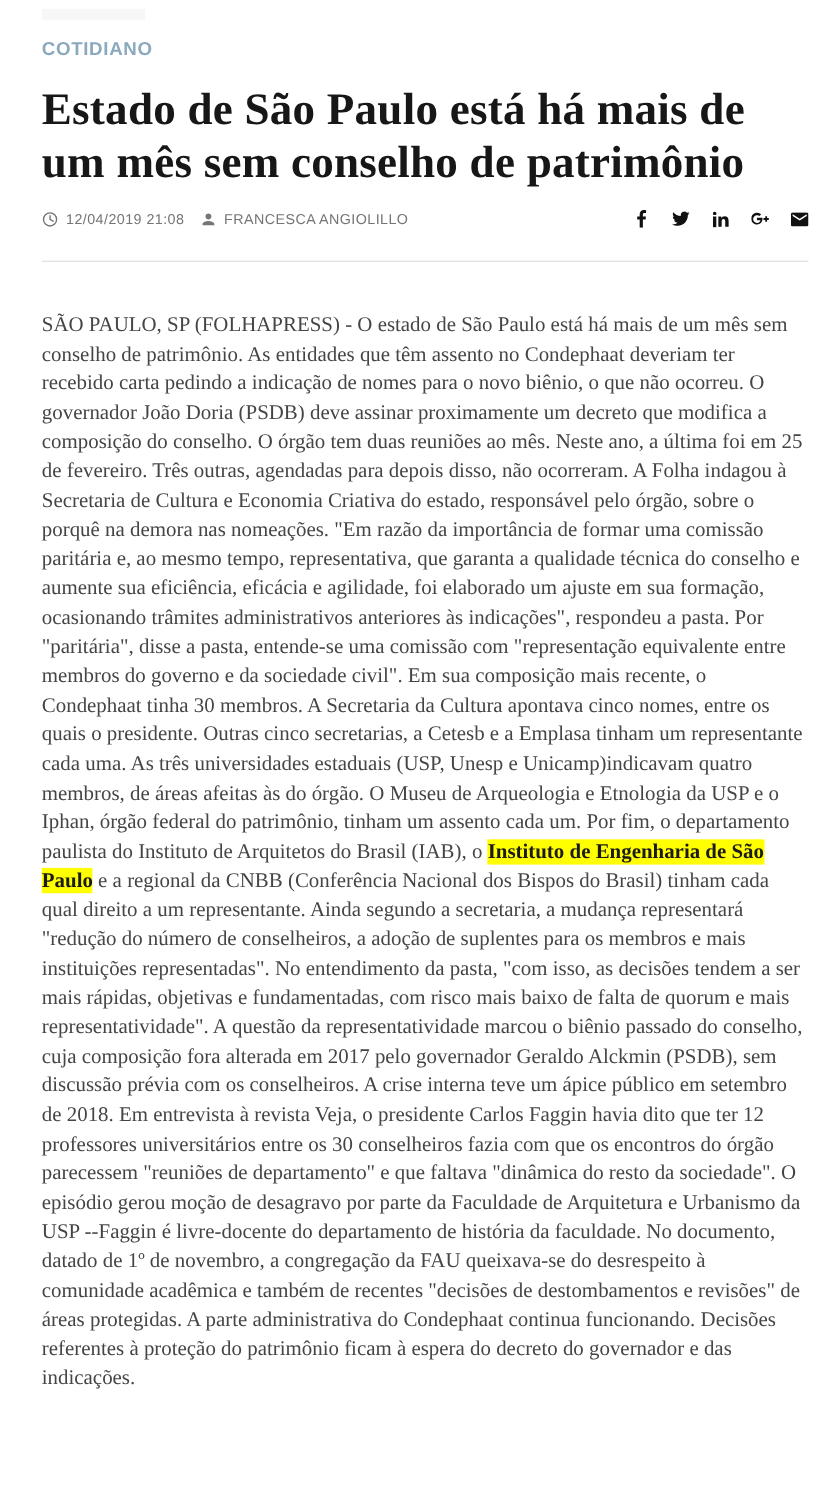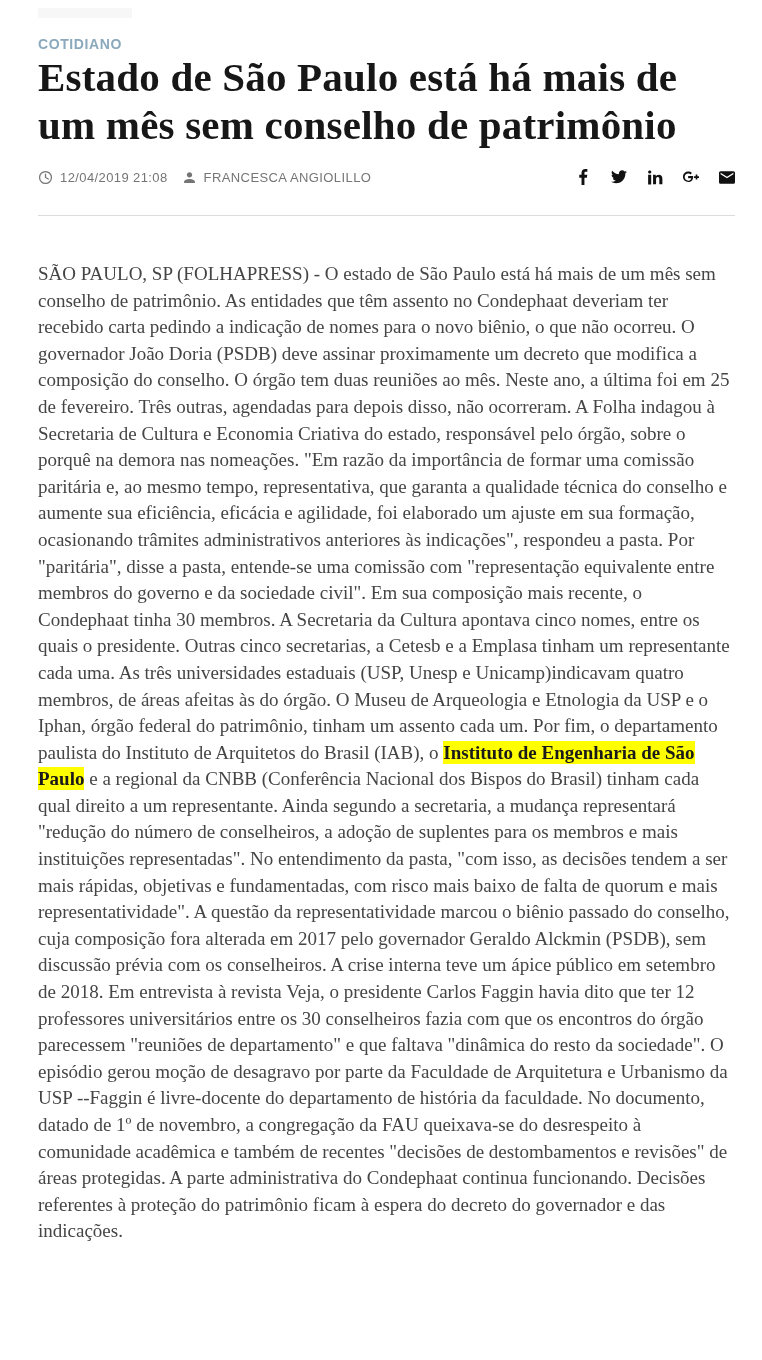--- a/index.html
+++ b/index.html
@@ -15,28 +15,29 @@
     position: absolute;
     left: 38px; top: 8px;
     width: 94px; height: 10px;
     background: #f7f7f7;
   }
   .container {
     padding: 35px 27px 0 38px;
   }
   .kicker {
     display: inline-block;
-    font-size: 14px;
+    font-size: 17px;
     font-weight: 700;
     letter-spacing: 0.6px;
     color: #8aa9bc;
     text-decoration: none;
     cursor: pointer;
   }
   h1.headline {
+    margin-top: 20px;
     font-family: "Liberation Serif", serif;
     font-weight: 700;
     font-size: 41px;
     line-height: 48px;
     color: #171717;
     letter-spacing: 0.2px;
     max-width: 680px;
   }
   .byline-row {
     margin-top: 20px;

